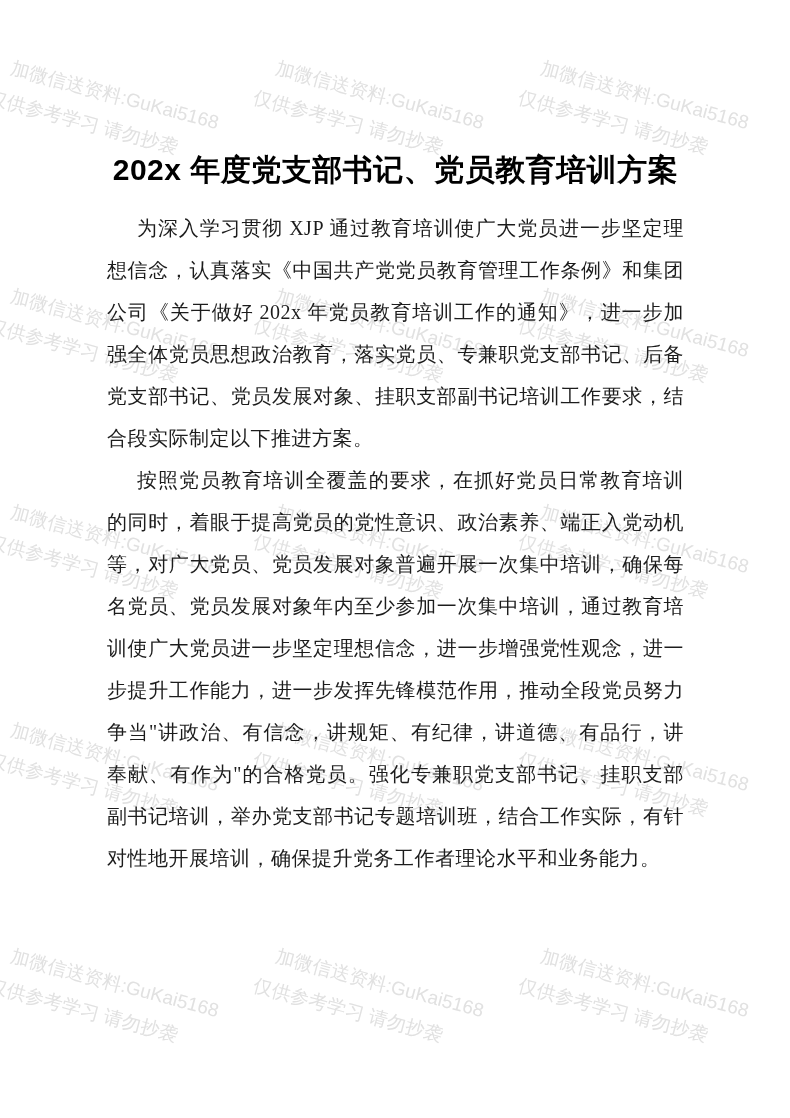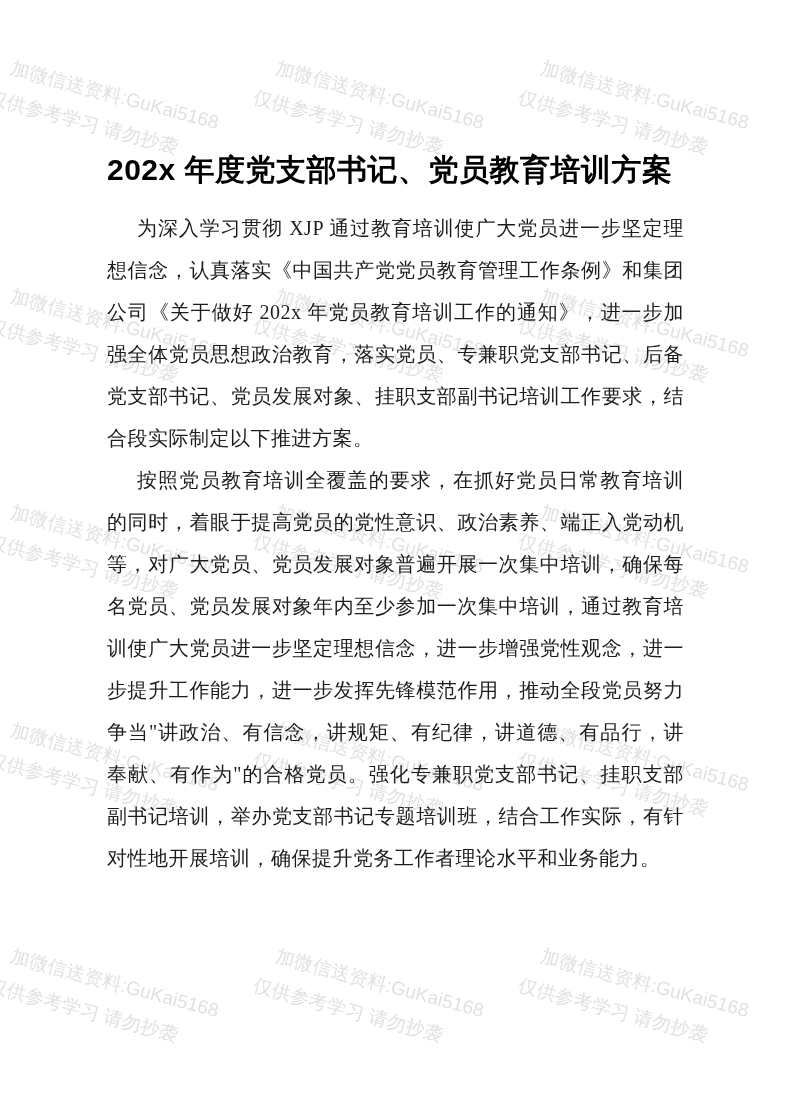--- a/index.html
+++ b/index.html
@@ -37,21 +37,21 @@
     position: relative;
     z-index: 1;
     padding: 148px 106px 0 107px;
   }
   .doc-title {
     margin: 0;
     font-family: "Liberation Sans", "DejaVu Sans", sans-serif;
     font-weight: bold;
     font-size: 30px;
     line-height: 44px;
-    text-align: left;
+    text-align: center;
     color: #000000;
     letter-spacing: 0.5px;
   }
   .body-text {
     margin: 0;
     font-family: "Liberation Serif", "DejaVu Serif", serif;
     font-size: 20px;
     line-height: 42px;
     letter-spacing: 0.5px;
     text-align: justify;

